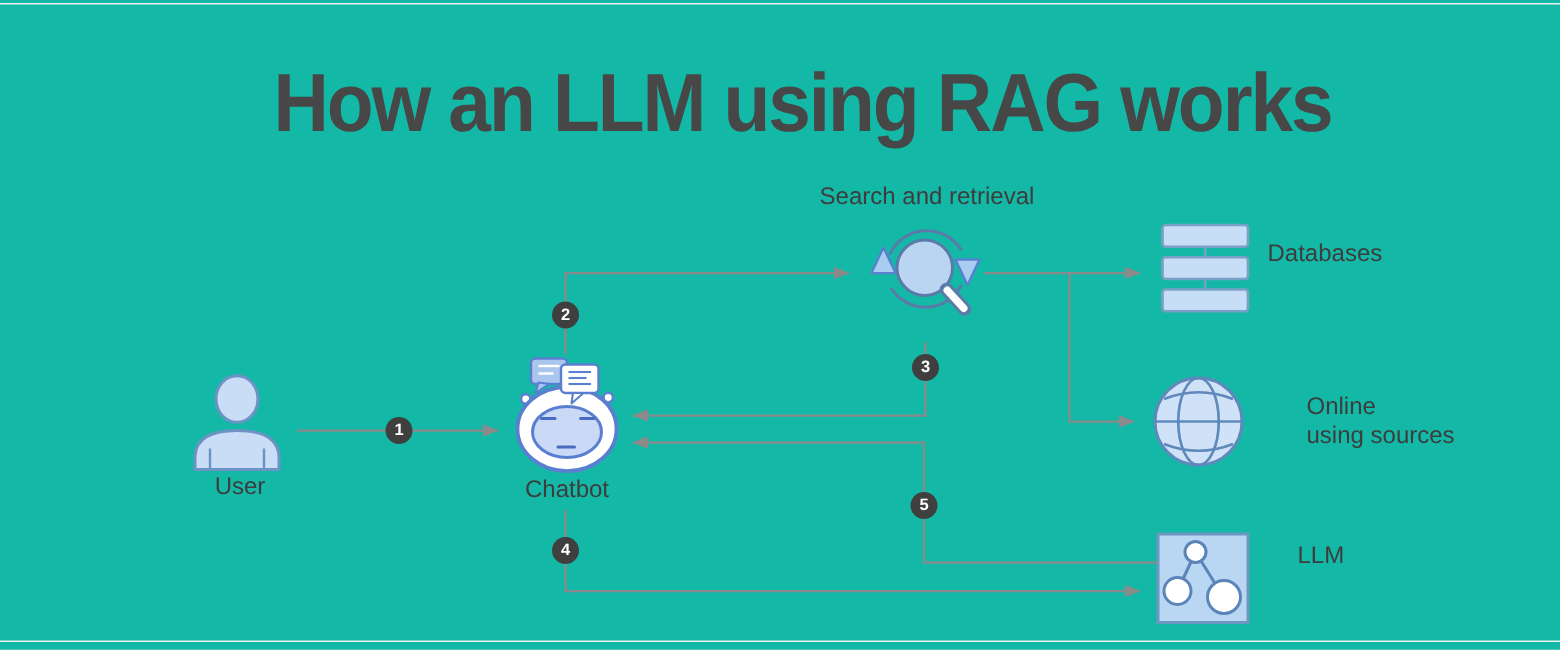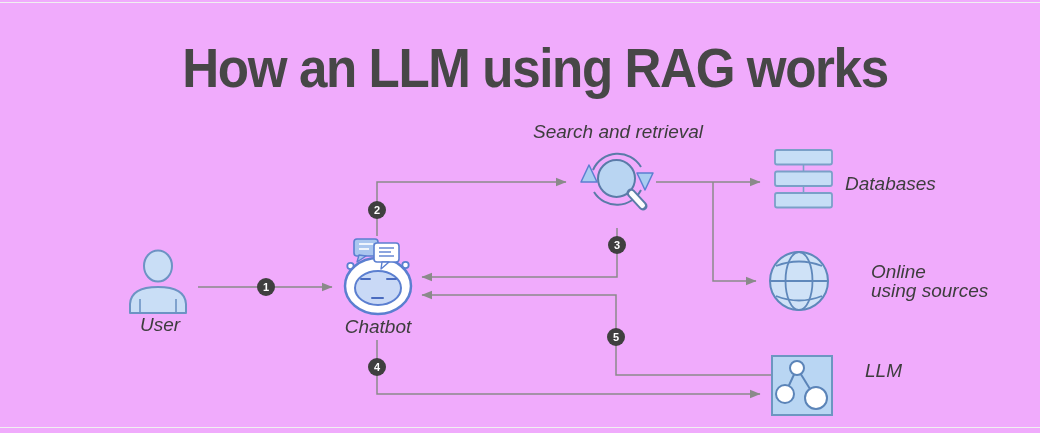--- a/index.html
+++ b/index.html
@@ -4,21 +4,21 @@
 <style>
   html,body{margin:0;padding:0;}
   body{
     font-family:"Liberation Sans", sans-serif;
     background:#ffffff;
   }
   .canvas{
     position:relative;
     width:1040px;
     height:433px;
-    background:#f0abfc;
+    background:#14b8a6;
     overflow:hidden;
   }
   .hairline{
     position:absolute;left:0;width:100%;height:1px;background:#f0f0f0;
   }
   .title{
     position:absolute;
     top:36px;left:15px;width:1040px;
     text-align:center;
     font-size:55px;
@@ -27,24 +27,23 @@
     color:#474747;
     transform:scaleX(.93);
     transform-origin:center;
     white-space:nowrap;
   }
   .diagram-svg{
     position:absolute;inset:0;width:1040px;height:433px;
   }
   .node-label{
     position:absolute;
-    font-size:19px;
+    font-size:16px;
     color:#3d3d3d;
     line-height:19px;
-    font-style:italic;
   }
   .center{text-align:center;}
   .badge{
     position:absolute;
     width:18px;height:18px;
     border-radius:50%;
     background:#3f3f3f;
     color:#ffffff;
     font-size:11px;
     font-weight:bold;
@@ -144,21 +143,21 @@
       <line x1="797" y1="368" x2="815" y2="397" stroke="#5b84b8" stroke-width="2"></line>
       <circle cx="797" cy="368" r="7" fill="#ffffff" stroke="#5b84b8" stroke-width="2"></circle>
       <circle cx="785" cy="394" r="9" fill="#ffffff" stroke="#5b84b8" stroke-width="2"></circle>
       <circle cx="816" cy="398" r="11" fill="#ffffff" stroke="#5b84b8" stroke-width="2"></circle>
     </g>
   </svg>
 
   <div class="node-label center" style="left:110px;top:315px;width:100px;">User</div>
   <div class="node-label center" style="left:328px;top:317px;width:100px;">Chatbot</div>
   <div class="node-label center" style="left:518px;top:122px;width:200px;">Search and retrieval</div>
-  <div class="node-label" style="left:845px;top:174px;">Databases</div>
+  <div class="node-label" style="left:845px;top:160px;">Databases</div>
   <div class="node-label" style="left:871px;top:262px;">
     <div>Online</div>
     <div>using sources</div>
   </div>
   <div class="node-label" style="left:845px;top:361px;margin-left:20px;">LLM</div>
 
   <div class="badge" style="left:257px;top:278px;">1</div>
   <div class="badge" style="left:368px;top:201px;">2</div>
   <div class="badge" style="left:608px;top:236px;">3</div>
   <div class="badge" style="left:368px;top:358px;">4</div>

